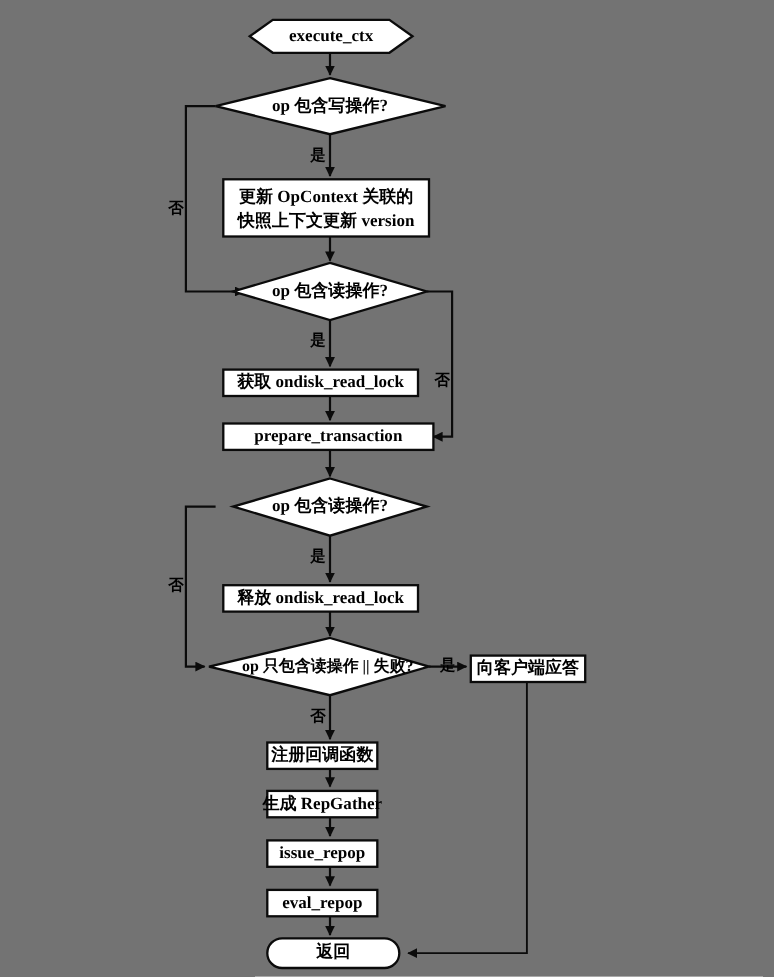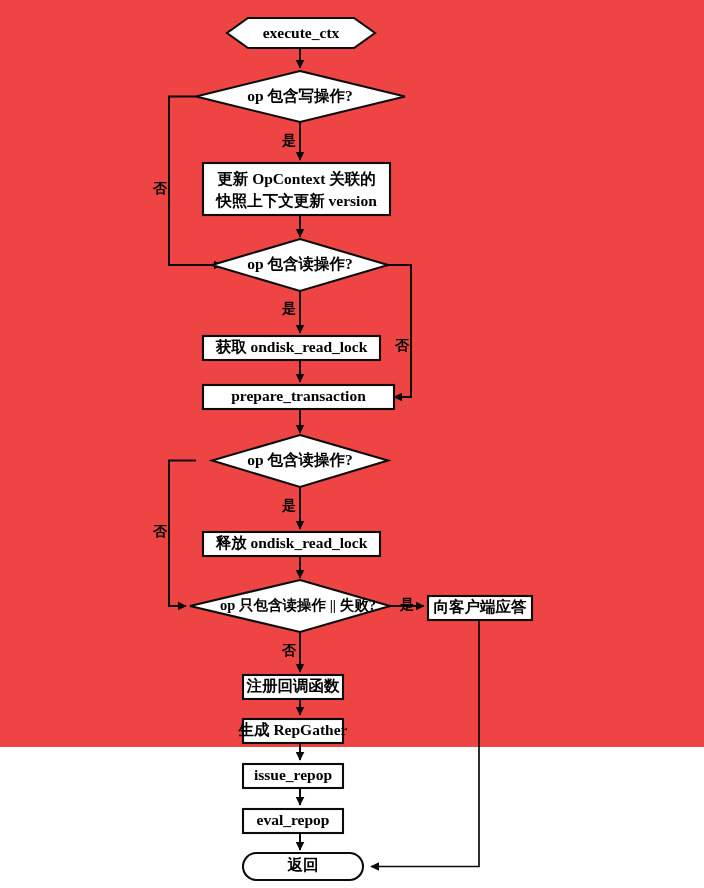--- a/index.html
+++ b/index.html
@@ -9,22 +9,22 @@
   }
   body {
     width: 704px;
     height: 888px;
     font-family: "Liberation Serif", "DejaVu Serif", serif;
     overflow: hidden;
   }
   #flowchart-root {
     position: relative;
     width: 704px;
-    height: 747px;
-    background: #ef4444;
+    height: 888px;
+    background: #737373;
   }
   svg#flow-svg {
     display: block;
     width: 704px;
     height: 888px;
   }
   .node-shape {
     fill: #ffffff;
     stroke: #0b0b0b;
     stroke-width: 2.1;

